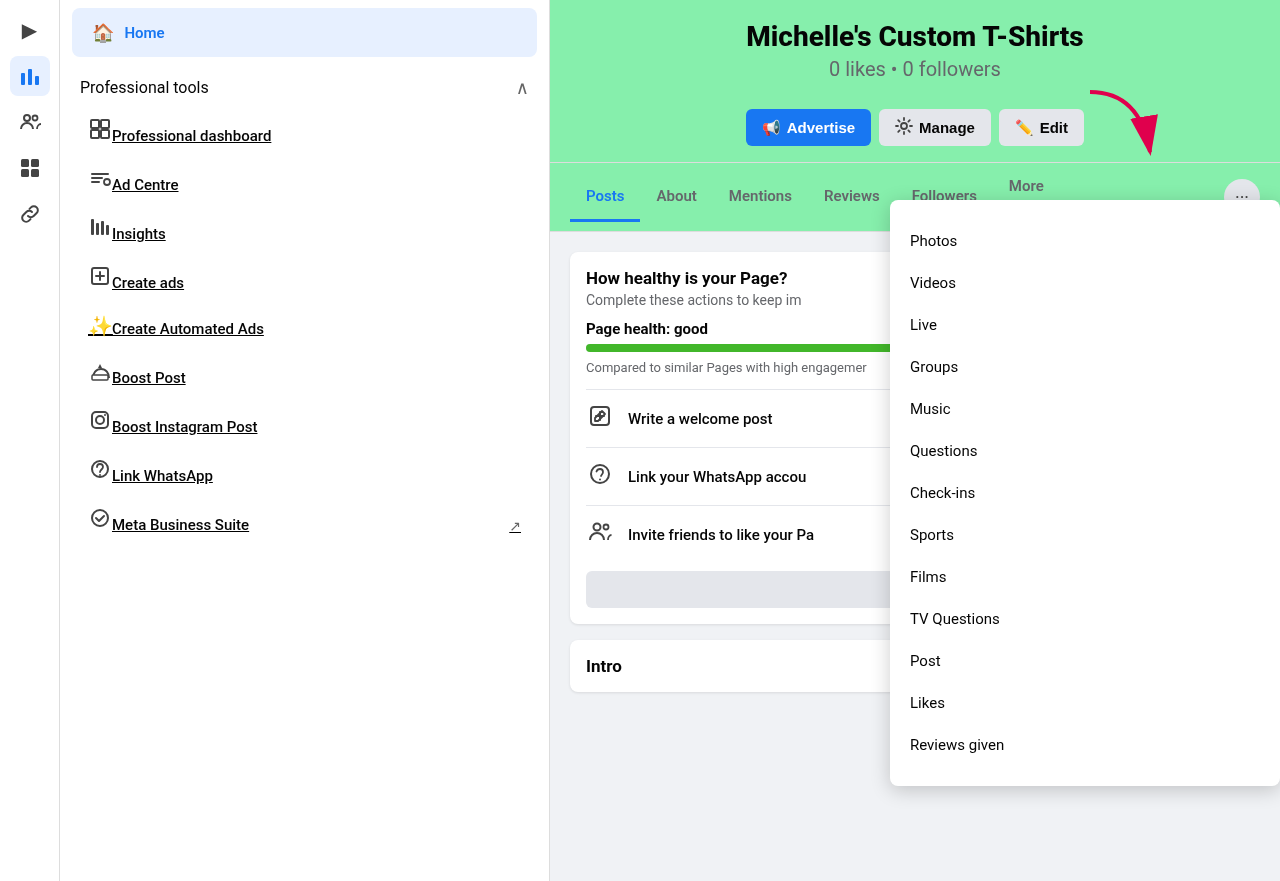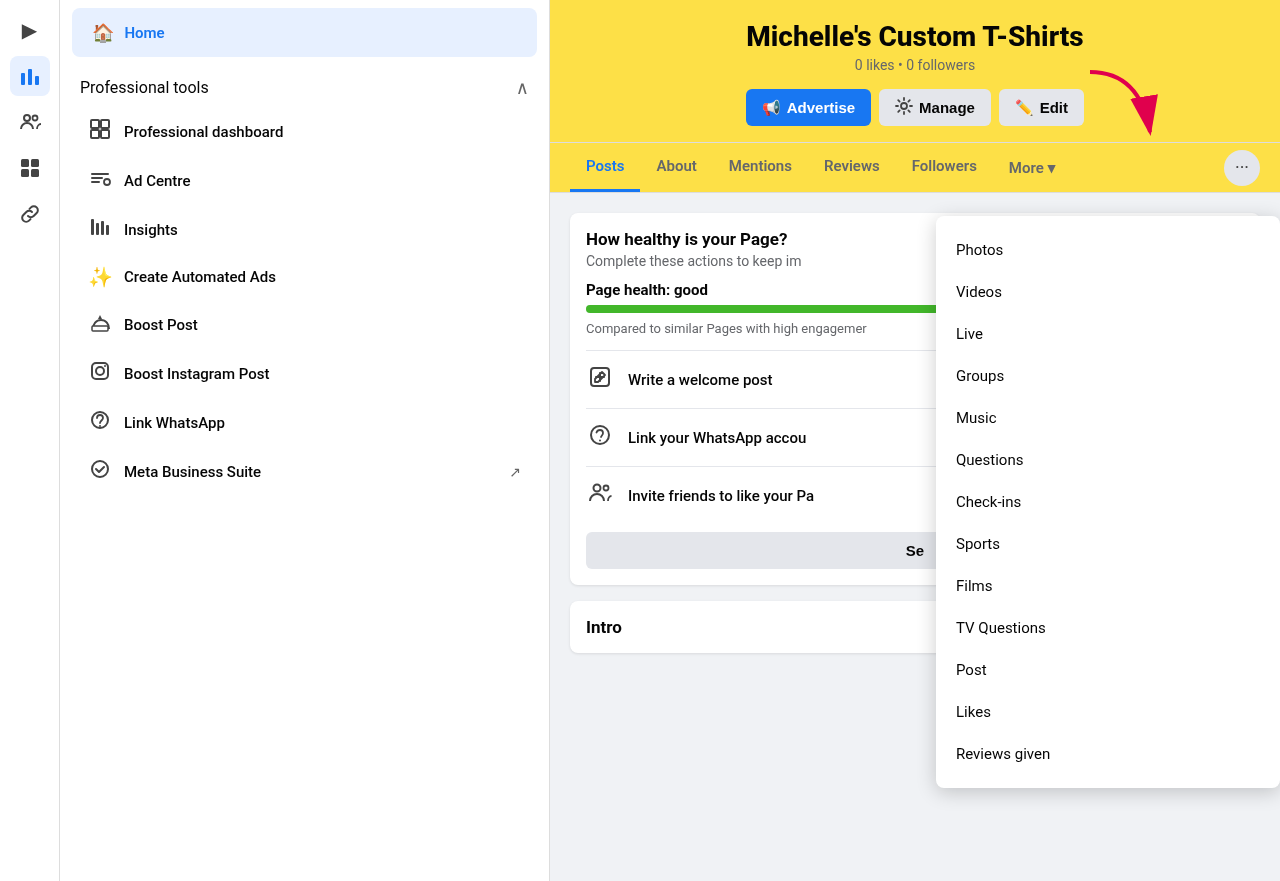--- a/index.html
+++ b/index.html
@@ -55,47 +55,47 @@
       display: flex;
       align-items: center;
       justify-content: space-between;
       padding: 12px 20px 8px 20px;
     }
     .sidebar-section-title { font-weight: 400; font-size: 16px; color: #050505; }
     .sidebar-section-toggle { cursor: pointer; font-size: 18px; color: #666; }
 
     .sidebar-item {
       display: flex;
-      align-items: center;
-      gap: 12px;
+      align-items: flex-end;
       padding: 10px 20px;
       cursor: pointer;
       border-radius: 8px;
       margin: 2px 8px;
+      text-decoration: underline;
     }
     .sidebar-item .item-icon { font-size: 20px; color: #444; width: 24px; text-align: center; }
     .sidebar-item .item-label { font-size: 15px; color: #050505; font-weight: 500; }
     .sidebar-item .item-external { margin-left: auto; color: #666; font-size: 14px; }
 
     
     .main-content {
       flex: 1;
       overflow-y: auto;
       background: #f0f2f5;
       position: relative;
     }
 
     .page-header {
-      background: #fde047;
+      background: #86efac;
       padding: 20px 0 0 0;
       text-align: center;
       border-bottom: 1px solid #ddd;
     }
     .page-title { font-size: 28px; font-weight: 800; color: #050505; margin-bottom: 4px; }
-    .page-subtitle { font-size: 14px; color: #65676b; margin-bottom: 16px; }
+    .page-subtitle { font-size: 20px; color: #65676b; margin-bottom: 28px; }
 
     .page-actions {
       display: flex;
       justify-content: center;
       gap: 8px;
       margin-bottom: 16px;
     }
     .btn {
       display: flex;
       align-items: center;
@@ -129,20 +129,21 @@
     .nav-tab.active { color: #1877f2; border-bottom-color: #1877f2; }
     .nav-more {
       display: flex;
       align-items: center;
       gap: 4px;
       padding: 14px 16px;
       font-size: 15px;
       font-weight: 600;
       color: #65676b;
       cursor: pointer;
+      flex-direction: column;
     }
     .nav-dots {
       margin-left: auto;
       width: 36px;
       height: 36px;
       background: #e4e6eb;
       border-radius: 50%;
       display: flex;
       align-items: center;
       justify-content: center;
@@ -196,28 +197,28 @@
       cursor: pointer;
       color: #050505;
       margin-top: 8px;
     }
 
     .intro-card .intro-title { font-size: 17px; font-weight: 700; color: #050505; }
 
     
     .dropdown-overlay {
       position: absolute;
-      top: 216px;
+      top: 200px;
       right: 0;
-      width: 344px;
+      width: 390px;
       background: #fff;
       border-radius: 8px;
       box-shadow: 0 4px 20px rgba(0,0,0,0.2);
       z-index: 100;
-      padding: 13px 0;
+      padding: 20px 0;
     }
     .dropdown-item {
       padding: 12px 20px;
       font-size: 15px;
       color: #050505;
       cursor: pointer;
     }
     .dropdown-item.manage-sections {
       display: flex;
       align-items: center;
@@ -308,20 +309,30 @@
       <svg width="22" height="22" viewBox="0 0 22 22" fill="none">
         <rect x="2" y="3" width="3" height="16" rx="1" fill="#444"></rect>
         <rect x="7" y="7" width="3" height="12" rx="1" fill="#444"></rect>
         <rect x="12" y="5" width="3" height="14" rx="1" fill="#444"></rect>
         <rect x="17" y="9" width="3" height="10" rx="1" fill="#444"></rect>
       </svg>
     </span>
     <span class="item-label">Insights</span>
   </div>
 
+  <div class="sidebar-item">
+    <span class="item-icon">
+      <svg width="22" height="22" viewBox="0 0 22 22" fill="none">
+        <rect x="3" y="3" width="16" height="16" rx="2" stroke="#444" stroke-width="2"></rect>
+        <line x1="11" y1="7" x2="11" y2="15" stroke="#444" stroke-width="2" stroke-linecap="round"></line>
+        <line x1="7" y1="11" x2="15" y2="11" stroke="#444" stroke-width="2" stroke-linecap="round"></line>
+      </svg>
+    </span>
+    <span class="item-label">Create ads</span>
+  </div>
 
   <div class="sidebar-item">
     <span class="item-icon">✨</span>
     <span class="item-label">Create Automated Ads</span>
   </div>
 
   <div class="sidebar-item">
     <span class="item-icon">
       <svg width="22" height="22" viewBox="0 0 22 22" fill="none">
         <path d="M4 18c0-5 3-9 8-9s8 4 8 9" stroke="#444" stroke-width="2" fill="none"></path>

